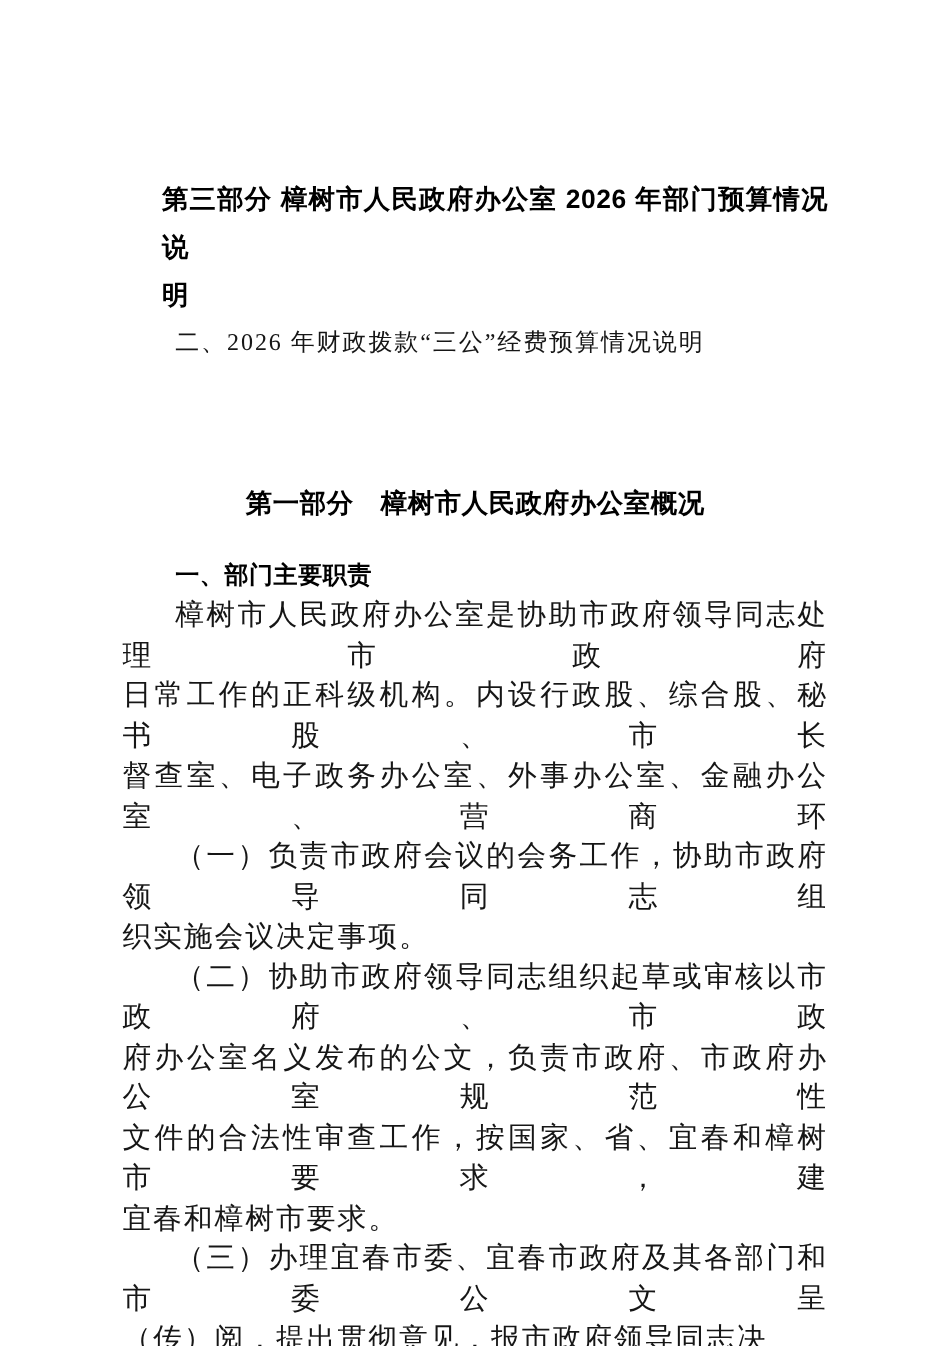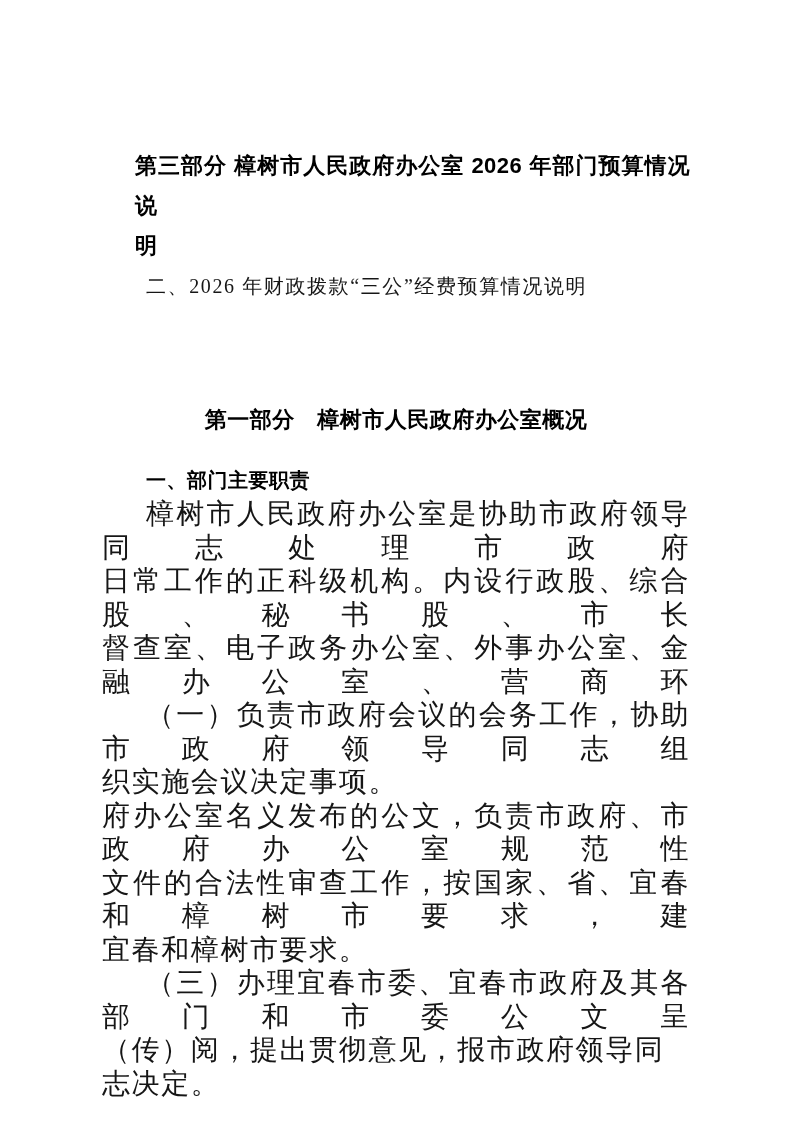--- a/index.html
+++ b/index.html
@@ -71,21 +71,21 @@
     font-size: 20px;
     line-height: 33px;
     letter-spacing: 0.5px;
     color: #000000;
     margin-top: 24px;
   }
   .sub-heading .line { text-indent: 44px; }
 
   
   .body-para {
-    font-size: 28px;
+    font-size: 24px;
     line-height: 33.5px;
     letter-spacing: 1.6px;
   }
 </style>
 </head>
 <body>
 
 <div class="page" data-name="document-page">
   <div id="doc" data-name="document-body">
       <div class="block part-heading" data-name="part3-heading">
@@ -104,20 +104,21 @@
       <div class="block body-para" data-name="para-intro">
         <div class="line fill indent" data-name="text-line">樟树市人民政府办公室是协助市政府领导同志处理市政府</div>
         <div class="line fill" data-name="text-line">日常工作的正科级机构。内设行政股、综合股、秘书股、市长</div>
         <div class="line fill" data-name="text-line">督查室、电子政务办公室、外事办公室、金融办公室、营商环</div>
       </div>
       <div class="block body-para" data-name="para-duty-1">
         <div class="line fill indent" data-name="text-line">（一）负责市政府会议的会务工作，协助市政府领导同志组</div>
         <div class="line" data-name="text-line">织实施会议决定事项。</div>
       </div>
       <div class="block body-para" data-name="para-duty-2">
+        <div class="line fill indent" data-name="text-line">（二）协助市政府领导同志组织起草或审核以市政府、市政</div>
         <div class="line fill" data-name="text-line">府办公室名义发布的公文，负责市政府、市政府办公室规范性</div>
         <div class="line fill" data-name="text-line">文件的合法性审查工作，按国家、省、宜春和樟树市要求，建</div>
         <div class="line" data-name="text-line">宜春和樟树市要求。</div>
       </div>
       <div class="block body-para" data-name="para-duty-3">
         <div class="line fill indent" data-name="text-line">（三）办理宜春市委、宜春市政府及其各部门和市委公文呈</div>
         <div class="line" data-name="text-line">（传）阅，提出贯彻意见，报市政府领导同志决定。</div>
       </div>
     </div>
 </div>

